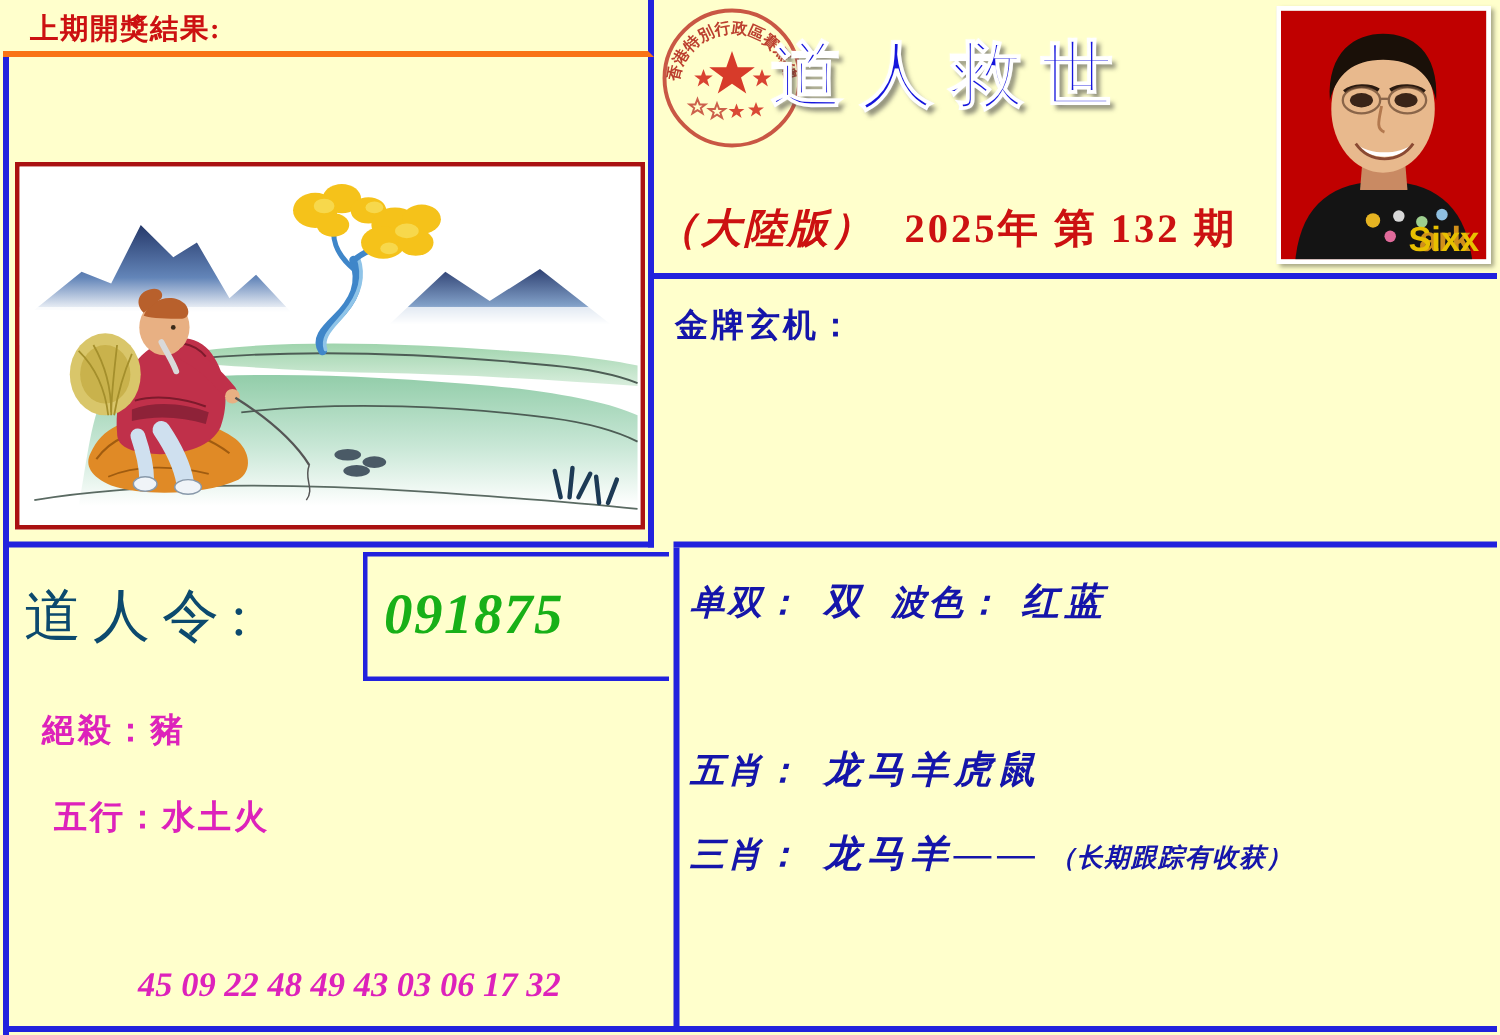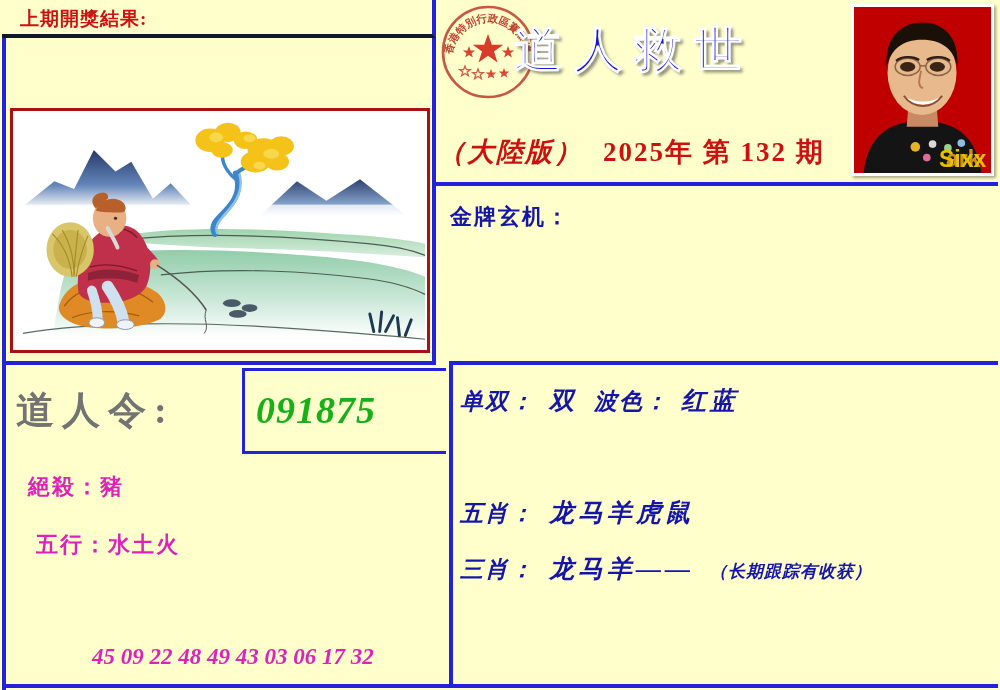--- a/index.html
+++ b/index.html
@@ -19,21 +19,21 @@
     box-sizing: border-box;
   }
 
   
   .frame-left   { position:absolute; left:2px;  top:0;     width:4px;  height:690px; background:#2222dd; }
   .frame-bottom { position:absolute; left:2px;  bottom:2px;width:996px;height:4px;   background:#2222dd; }
 
   
   #lastResultBox {
     position:absolute; left:2px; top:0px; width:434px; height:38px;
-    border-bottom:4px solid #0f172a; border-right:4px solid #2222dd;
+    border-bottom:4px solid #f97316; border-right:4px solid #2222dd;
     box-sizing:border-box;
     background:#ffffcc;
   }
   #lastResultLabel {
     position:absolute; left:18px; top:6px;
     font-size:19px; font-weight:bold; color:#cc1111;
     font-family:"Liberation Serif","DejaVu Serif",serif;
     letter-spacing:1px;
   }
 
@@ -57,21 +57,21 @@
   #pictureBoxBlueEdge {
     position:absolute; left:2px; top:361px; width:434px; height:4px; background:#2222dd;
   }
   #pictureRightEdge {
     position:absolute; left:432px; top:38px; width:4px; height:327px; background:#2222dd;
   }
 
   
   #daorenLabel {
     position:absolute; left:16px; top:385px;
-    font-size:38px; font-weight:bold; color:#737373;
+    font-size:38px; font-weight:normal; color:#0c4a6e;
     font-family:"Liberation Serif","DejaVu Serif",serif;
     letter-spacing:8px;
   }
   #codeCellBorderTop  { position:absolute; left:242px; top:368px;  width:204px; height:3px; background:#2222dd; }
   #codeCellBorderLeft { position:absolute; left:242px; top:368px;  width:3px;  height:86px; background:#2222dd; }
   #codeCellBorderBot  { position:absolute; left:242px; top:451px;  width:204px; height:3px; background:#2222dd; }
   #daorenCode {
     position:absolute; left:256px; top:388px;
     font-size:38px; font-weight:bold; font-style:italic; color:#18b018;
     font-family:"Liberation Serif","DejaVu Serif",serif;
@@ -151,21 +151,21 @@
   .predRow {
     position:absolute; left:0; width:538px;
     color:#1515aa; font-weight:bold; font-style:italic;
     font-family:"Liberation Serif","DejaVu Serif",serif;
     white-space:nowrap;
   }
   .predRow .plabel { font-size:23px; letter-spacing:2px; }
   .predRow .pvalue { font-size:25px; letter-spacing:4px; margin-left:14px; }
   .predRow .plabel2{ font-size:23px; letter-spacing:2px; margin-left:16px; }
   .predRow .pvalue2{ font-size:25px; letter-spacing:4px; margin-left:12px; }
-  .predRow .pnote  { font-size:17px; letter-spacing:1px; margin-left:16px; }
+  .predRow .pnote  { font-size:17px; letter-spacing:1px; margin-left:6px; }
   #predRow0 { top:6px; }
   #predRow1 { top:62px; }
   #predRow2 { top:118px; }
   #predRow3 { top:174px; }
 </style>
 </head>
 <body>
 
 <div id="page">
 

